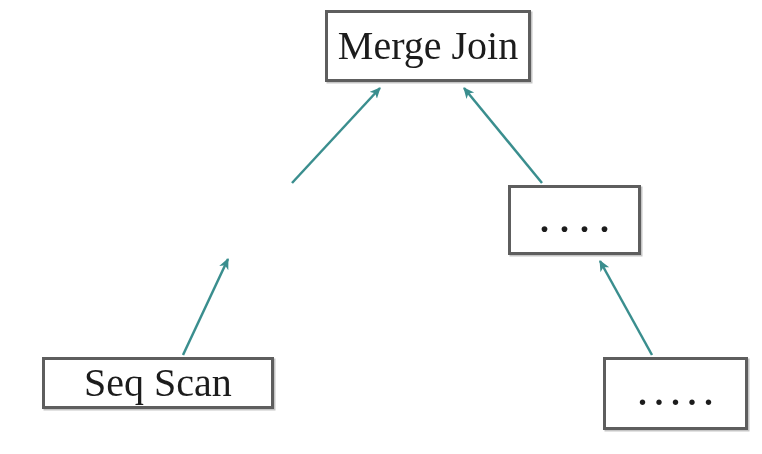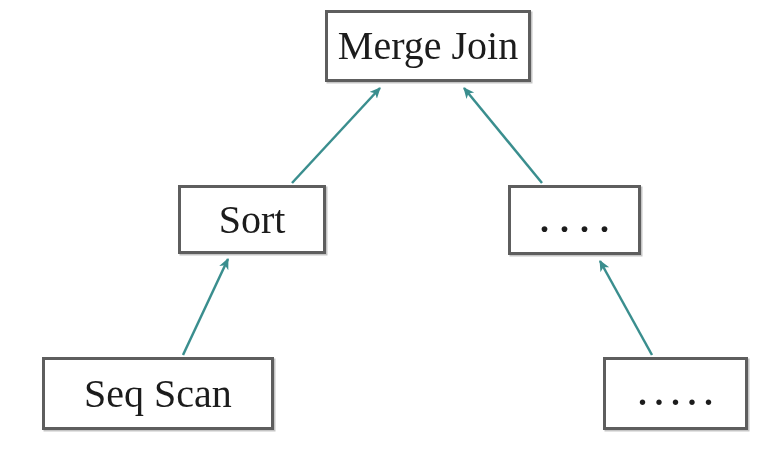--- a/index.html
+++ b/index.html
@@ -20,21 +20,21 @@
     background:#ffffff;
     border:3px solid var(--box-border);
     box-shadow:1.5px 1.5px 0 rgba(90,90,90,0.35);
     display:flex;align-items:center;justify-content:center;
     color:var(--text);
   }
   .node .label{font-size:40px;line-height:1;white-space:nowrap;}
   #n-merge-join   {left:325px;top:10px; width:206px;height:72px;}
   #n-sort         {left:178px;top:185px;width:148px;height:69px;}
   #n-right        {left:508px;top:185px;width:133px;height:70px;}
-  #n-seq-scan     {left:42px; top:357px;width:232px;height:73px;}
+  #n-seq-scan     {left:42px; top:357px;width:232px;height:52px;}
   #n-bottom-right {left:603px;top:357px;width:145px;height:73px;}
   #n-right .label{font-size:36px;font-weight:bold;letter-spacing:11px;text-indent:11px;}
   #n-bottom-right .label{font-size:34px;font-weight:bold;letter-spacing:8px;text-indent:8px;}
   svg.edges{position:absolute;left:0;top:0;width:762px;height:454px;pointer-events:none;}
   .edge{stroke:var(--arrow);stroke-width:2.5;fill:none;}
   .edge-head{fill:var(--arrow);}
 </style>
 </head>
 <body>
 
@@ -49,23 +49,20 @@
     <line class="edge" x1="292" y1="183" x2="380" y2="88" marker-end="url(#ah)"></line>
     <line class="edge" x1="542" y1="183" x2="464" y2="88" marker-end="url(#ah)"></line>
     <line class="edge" x1="183" y1="355" x2="228" y2="259" marker-end="url(#ah)"></line>
     <line class="edge" x1="652" y1="355" x2="600" y2="261" marker-end="url(#ah)"></line>
   </svg>
 
   <div class="node" id="n-merge-join">
     <span class="label">Merge Join</span>
   </div>
 
-  <div class="node" id="n-sort">
-    <span class="label">Sort</span>
-  </div>
 
   <div class="node" id="n-right">
     <span class="label">....</span>
   </div>
 
   <div class="node" id="n-seq-scan">
     <span class="label">Seq Scan</span>
   </div>
 
   <div class="node" id="n-bottom-right">

